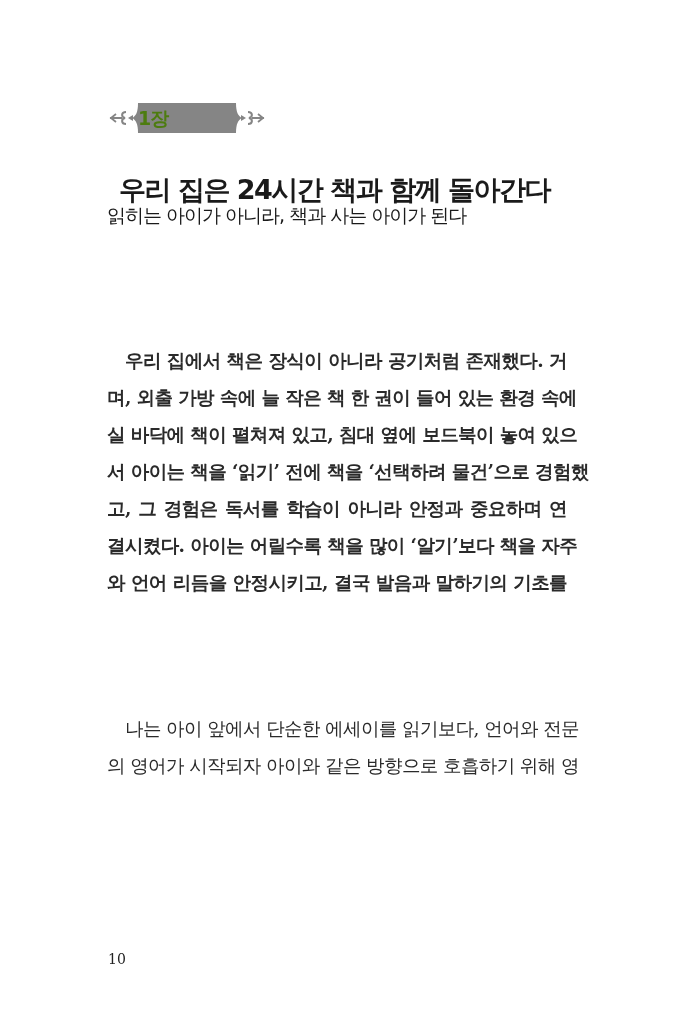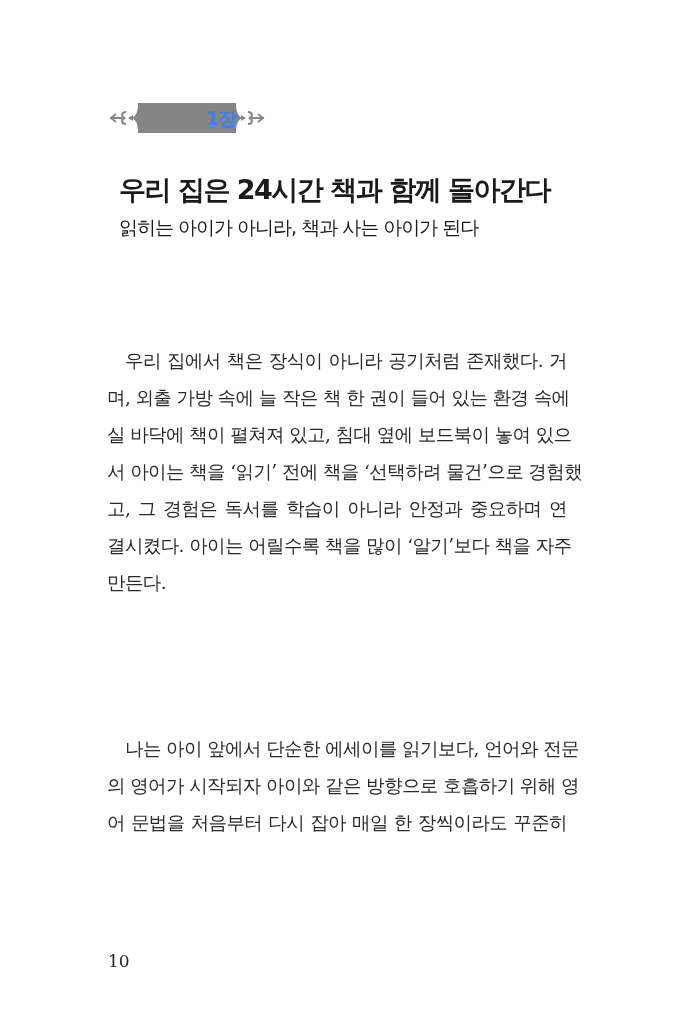--- a/index.html
+++ b/index.html
@@ -6,49 +6,49 @@
     body {
       width: 691px; height: 1024px; background: #ffffff; position: relative; overflow: hidden;
       font-family: "DejaVu Sans", sans-serif; color: #222;
     }
     .badge {
       position: absolute; left: 108px; top: 100px; width: 158px; height: 36px;
     }
     .badge svg { position: absolute; left: 0; top: 0; }
     .badge-label {
       position: absolute; left: 30px; top: 0; width: 98px; height: 36px;
-      line-height: 36px; text-align: right; color: #3b82f6; font-weight: bold;
+      line-height: 36px; text-align: left; color: #4d7c0f; font-weight: bold;
       font-size: 19px; font-family: "DejaVu Sans", sans-serif; letter-spacing: -1px;
     }
     .chapter-title {
       position: absolute; left: 107px; top: 160px; margin: 12px;
       font-size: 27px; font-weight: bold; color: #1a1a1a; letter-spacing: -1.5px;
       font-family: "DejaVu Sans", sans-serif; white-space: nowrap;
     }
     .chapter-subtitle {
-      position: absolute; left: 107px; top: 203px; margin: 12px;
+      position: absolute; left: 107px; top: 203px; margin: 0;
       font-size: 19px; font-weight: normal; color: #1a1a1a; letter-spacing: -1px;
       font-family: "DejaVu Sans", sans-serif; white-space: nowrap;
     }
     .body-text {
       position: absolute; left: 107px; width: 460px;
       font-family: "DejaVu Serif", serif; font-size: 18.5px; color: #2a2a2a;
       letter-spacing: -0.6px;
     }
     .line {
       height: 37px; line-height: 37px; white-space: nowrap;
       text-align: justify; text-align-last: justify; display: block;
     }
     .line.last { text-align-last: left; }
     .line.indent { padding-left: 18px; }
-    #para1 { top: 342px; }
-    #para2 { top: 710px; margin-top: 20px; }
+    #para1 { top: 342px; font-weight: bold; }
+    #para2 { top: 710px; }
     .page-number {
       position: absolute; left: 108px; top: 951px;
-      font-family: "DejaVu Serif", serif; font-size: 17px; color: #222;
+      font-family: "DejaVu Serif", serif; font-size: 14px; color: #222;
     }
   </style>
 </head>
 <body>
 
 <div class="badge">
   <svg width="158" height="36" viewBox="0 0 158 36">
 
     <path d="M2 18 L14 18" stroke="#858585" stroke-width="2" fill="none"></path>
     <path d="M8 14 L3 18 L8 22" stroke="#858585" stroke-width="1.8" fill="none"></path>
@@ -68,22 +68,21 @@
 <h1 class="chapter-title">우리 집은 24시간 책과 함께 돌아간다</h1>
 <h2 class="chapter-subtitle">읽히는 아이가 아니라, 책과 사는 아이가 된다</h2>
 
 <div class="body-text" id="para1">
   <span class="line indent">우리 집에서 책은 장식이 아니라 공기처럼 존재했다. 거</span>
   <span class="line">며, 외출 가방 속에 늘 작은 책 한 권이 들어 있는 환경 속에</span>
   <span class="line">실 바닥에 책이 펼쳐져 있고, 침대 옆에 보드북이 놓여 있으</span>
   <span class="line">서 아이는 책을 ‘읽기’ 전에 책을 ‘선택하려 물건’으로 경험했</span>
   <span class="line">고, 그 경험은 독서를 학습이 아니라 안정과 중요하며 연</span>
   <span class="line">결시켰다. 아이는 어릴수록 책을 많이 ‘알기’보다 책을 자주</span>
-  <span class="line last">만든다.</span>
+  <span class="line">와 언어 리듬을 안정시키고, 결국 발음과 말하기의 기초를</span>
 </div>
 
 <div class="body-text" id="para2">
   <span class="line indent">나는 아이 앞에서 단순한 에세이를 읽기보다, 언어와 전문</span>
   <span class="line">의 영어가 시작되자 아이와 같은 방향으로 호흡하기 위해 영</span>
-  <span class="line">어 문법을 처음부터 다시 잡아 매일 한 장씩이라도 꾸준히</span>
 </div>
 
 <div class="page-number">10</div>
 
 </body></html>

